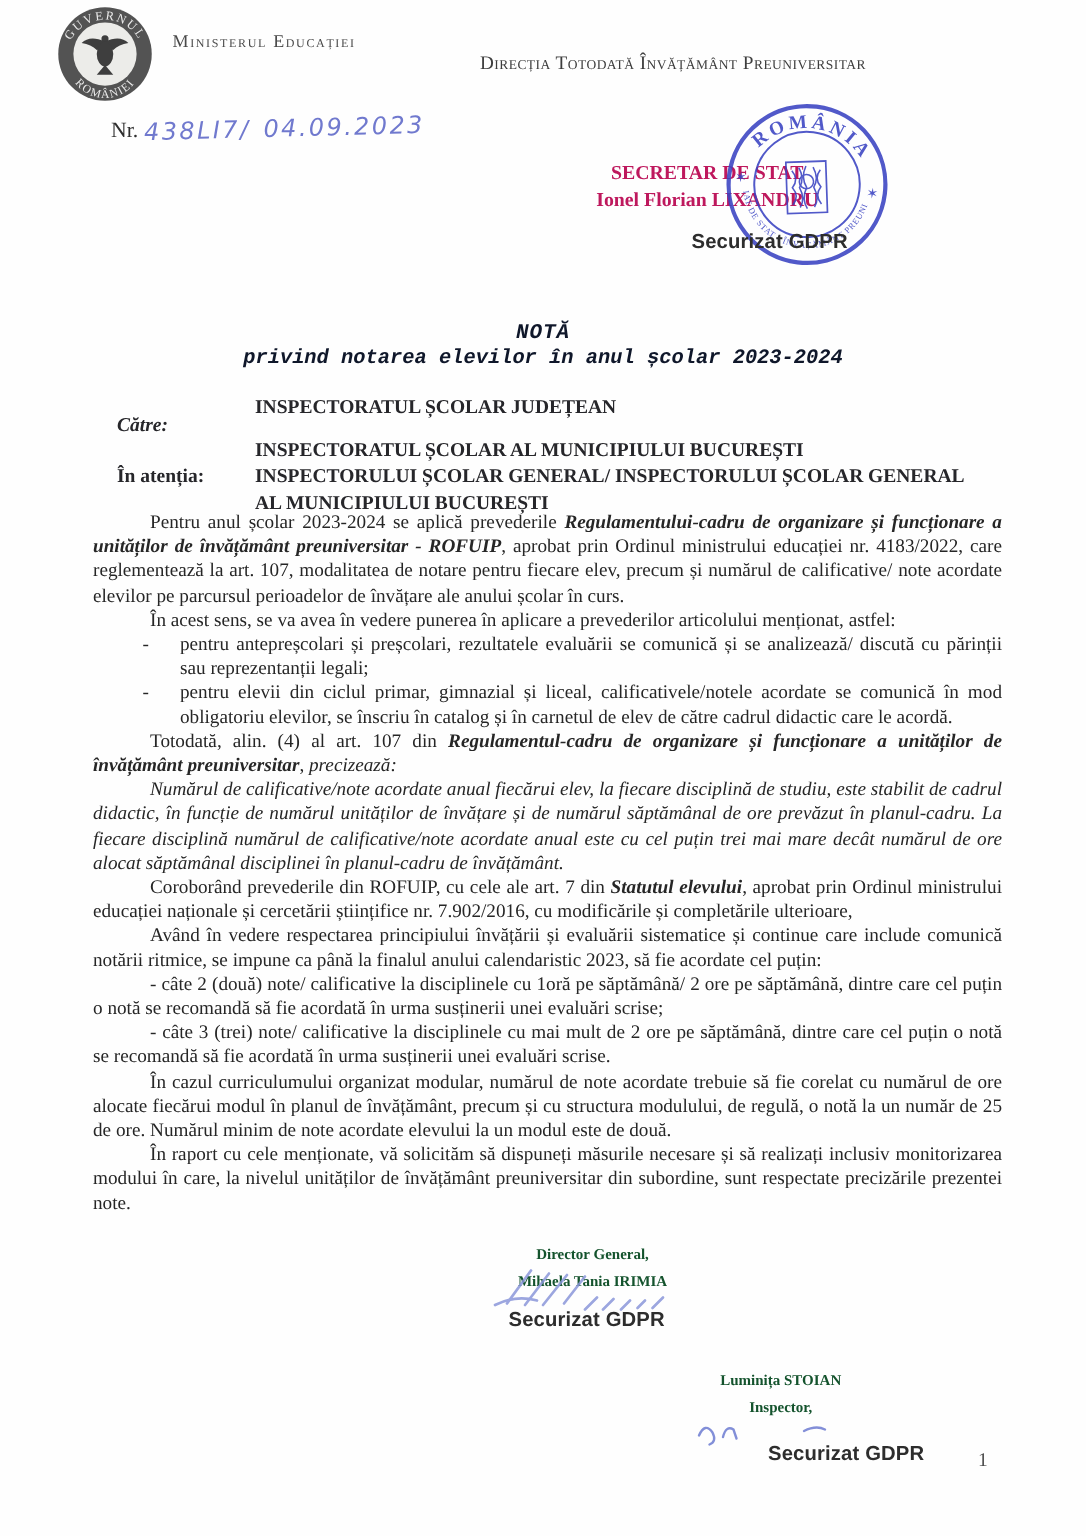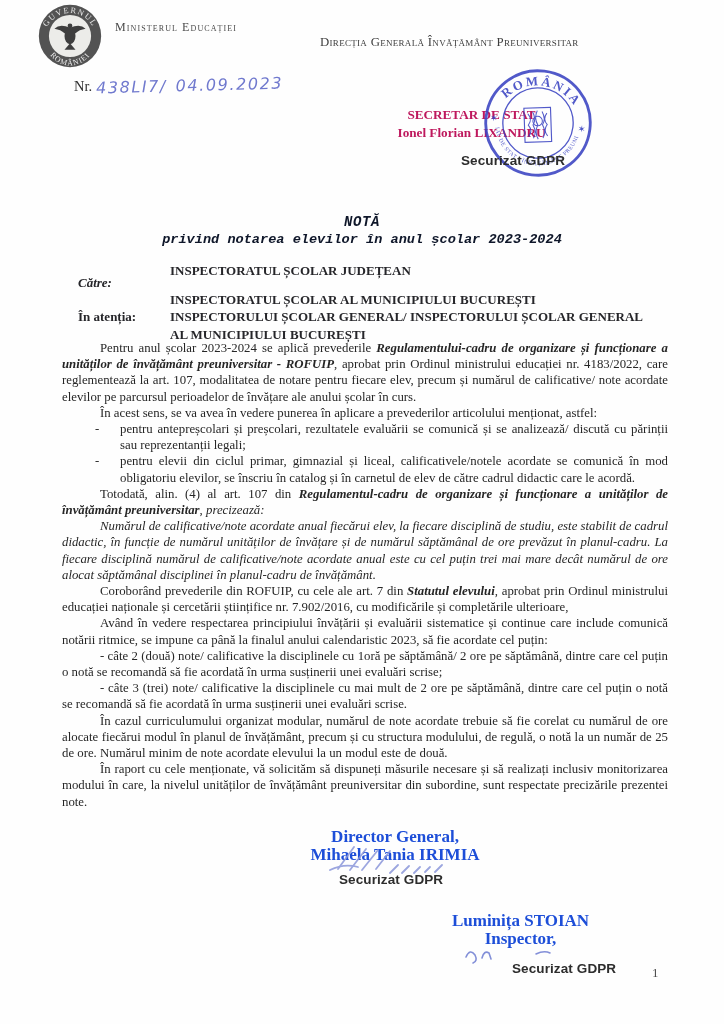--- a/index.html
+++ b/index.html
@@ -65,21 +65,21 @@
   }
   .para{margin:0;text-indent:38px;}
   .bullet{display:flex;margin:0 0 0 33px;}
   .bullet .dash{flex:none;width:25px;}
   .bullet .btext{flex:1;text-align:justify;}
   .b{font-weight:bold;}
   .x-i{font-style:italic;}
   
   .sig-block{
     position:absolute;text-align:center;
-    font-weight:bold;font-size:17px;line-height:17.5px;color:#1d4ed8;
+    font-weight:bold;font-size:10px;line-height:17.5px;color:#14532d;
   }
   .sig-director{left:300px;top:828px;width:190px;z-index:1;}
   .sig-inspector{left:428px;top:912px;width:185px;z-index:1;}
   .scribble{position:absolute;z-index:2;}
   .scribble-director{left:324px;top:843px;}
   .scribble-inspector{left:458px;top:945px;}
   .page-number{position:absolute;left:652px;top:965px;font-size:13px;color:#4e4e4e;}
 </style>
 </head>
 <body>
@@ -102,21 +102,21 @@
     <g fill="#3e3e3e">
       <circle cx="36" cy="25" r="2.6"></circle>
       <path d="M36 27 q-11 -5 -17 1 q7 1 11 5 l6 -2 z"></path>
       <path d="M36 27 q11 -5 17 1 q-7 1 -11 5 l-6 -2 z"></path>
       <ellipse cx="36" cy="36" rx="6" ry="9"></ellipse>
       <path d="M36 44 l-6 7 h12 z"></path>
     </g>
   </svg>
 
   <div class="ministry">Ministerul Educației</div>
-  <div class="directorate">Direcția Generală Învățământ Preuniversitar</div>
+  <div class="directorate">Direcția Totodată Învățământ Preuniversitar</div>
 
   <div class="reg-line">
     <span>Nr.</span><span class="handwriting">438LI7/ 04.09.2023</span>
   </div>
 
   <svg class="stamp" width="118" height="114" viewBox="0 0 120 120">
     <g transform="rotate(7 60 60)" stroke="#3a43c2" fill="none">
       <circle cx="60" cy="60" r="55" stroke-width="3"></circle>
       <circle cx="60" cy="60" r="37" stroke-width="1.4"></circle>
       <defs>

